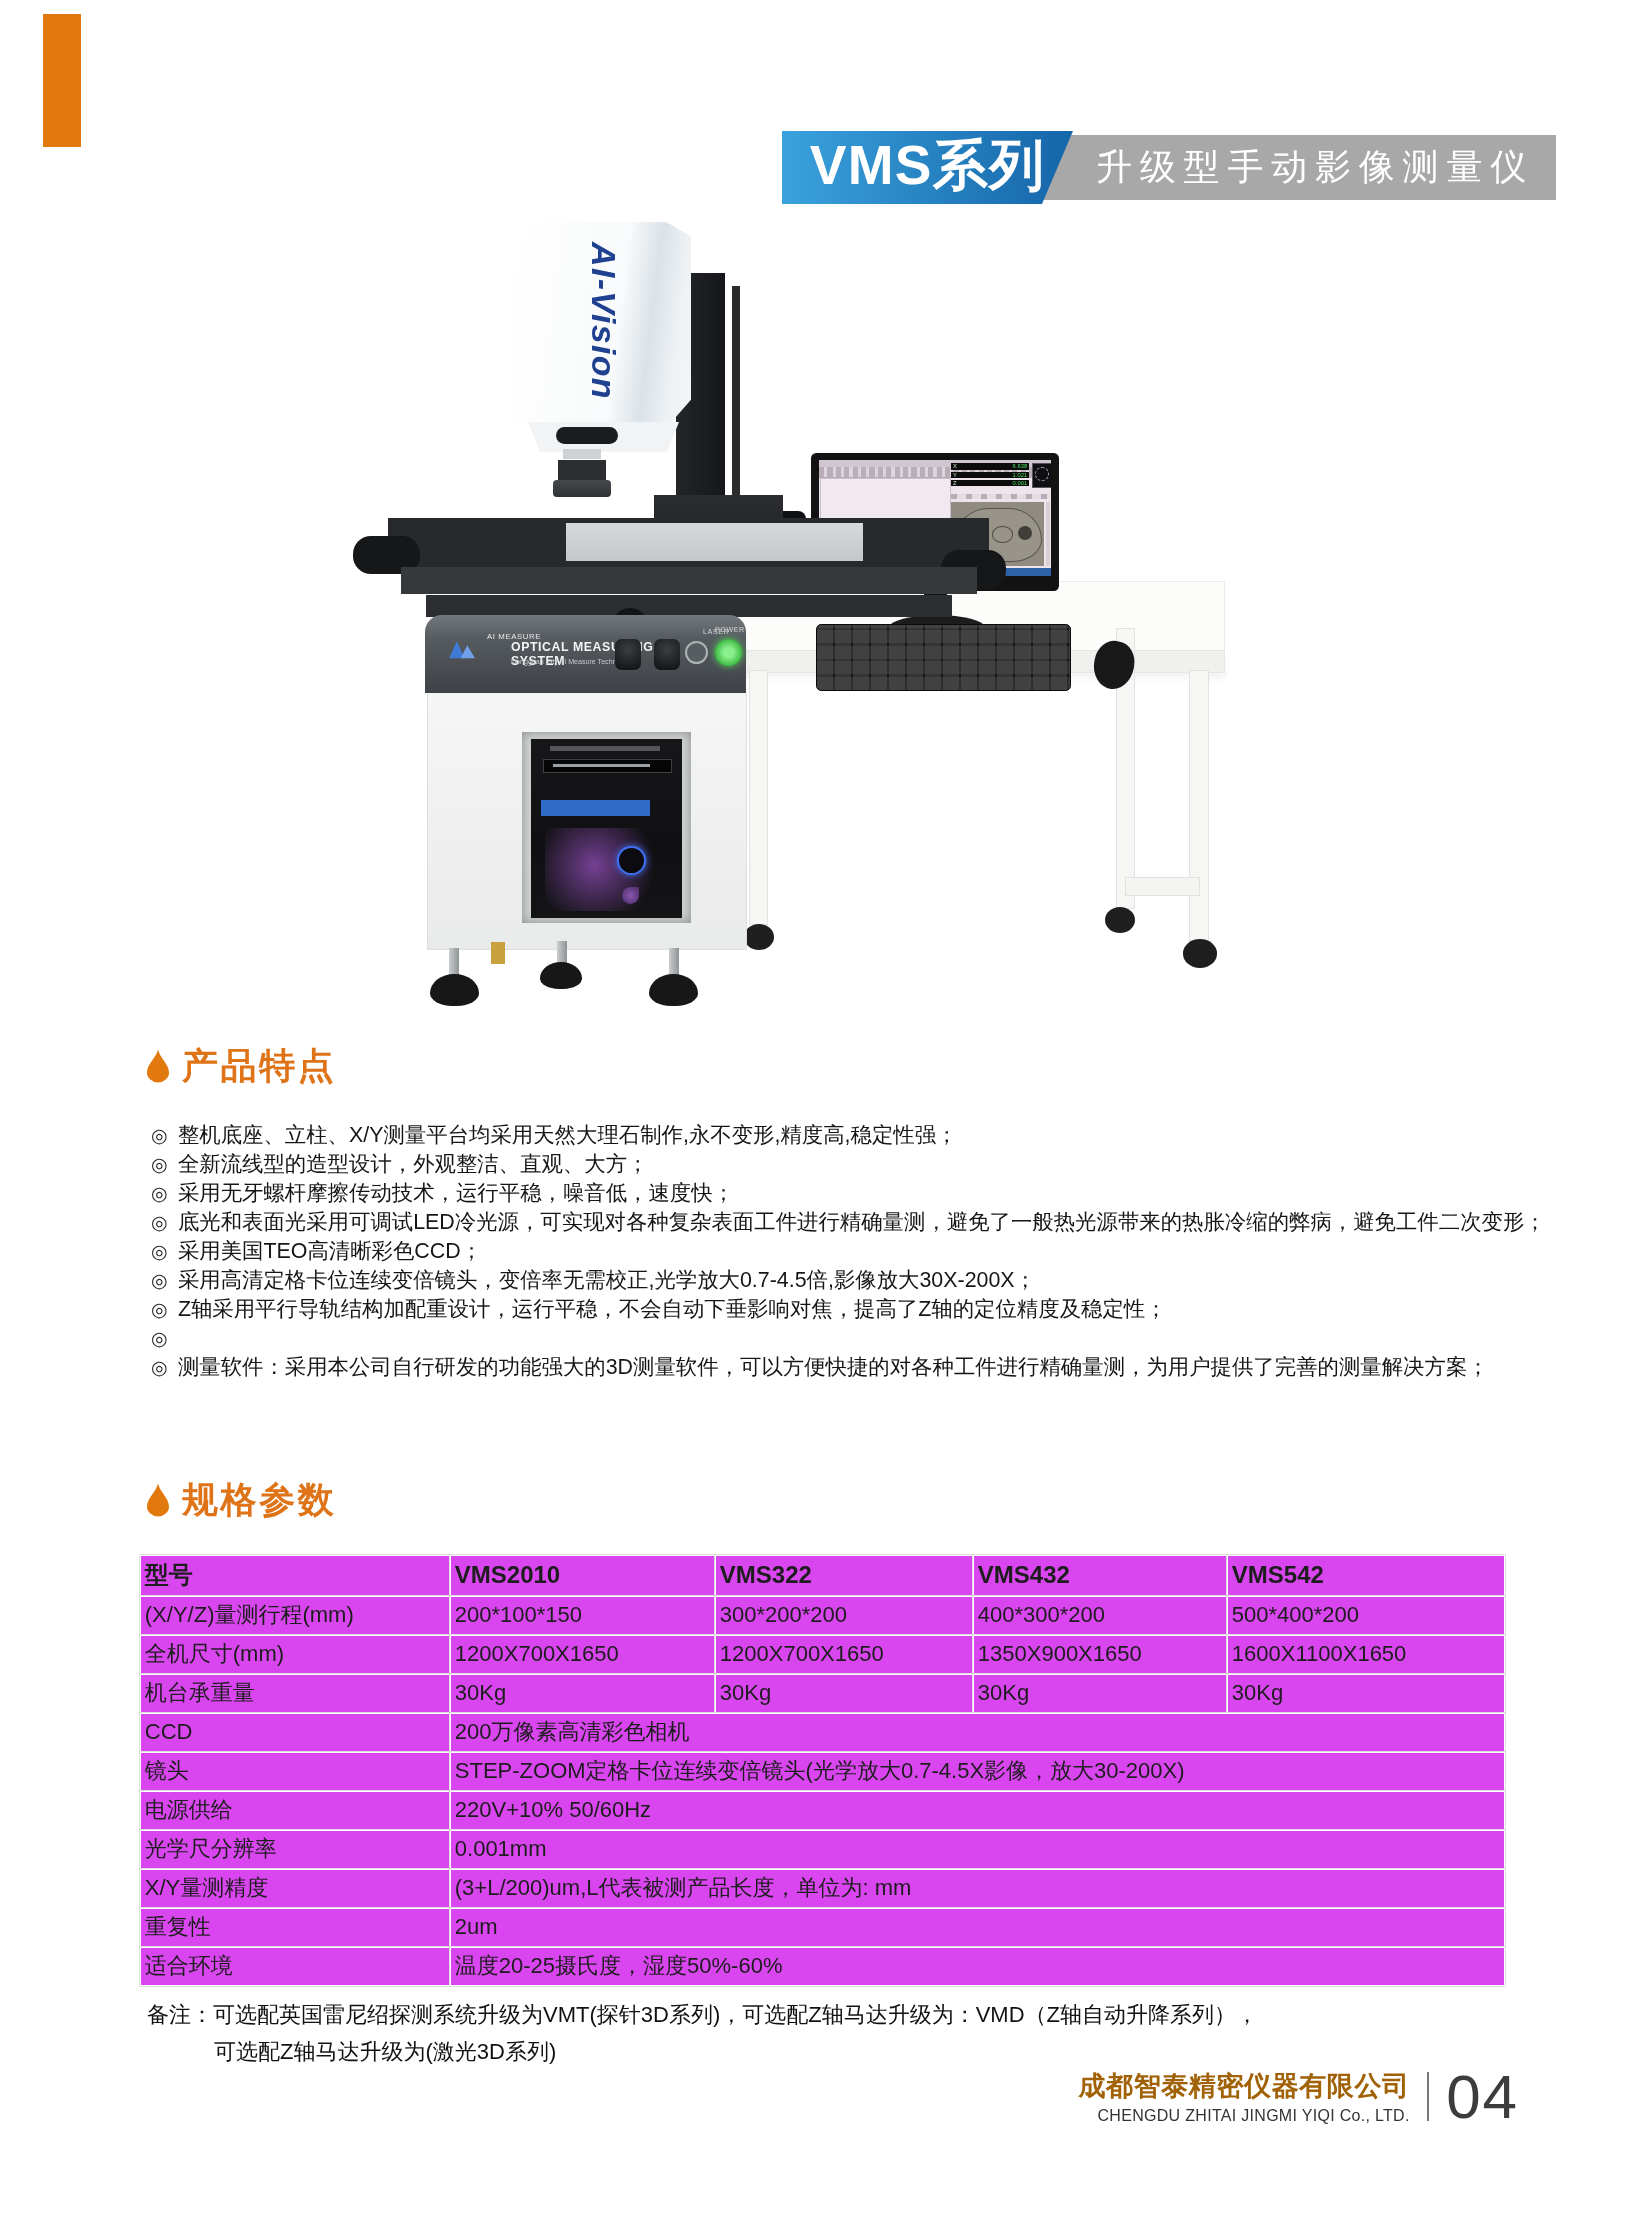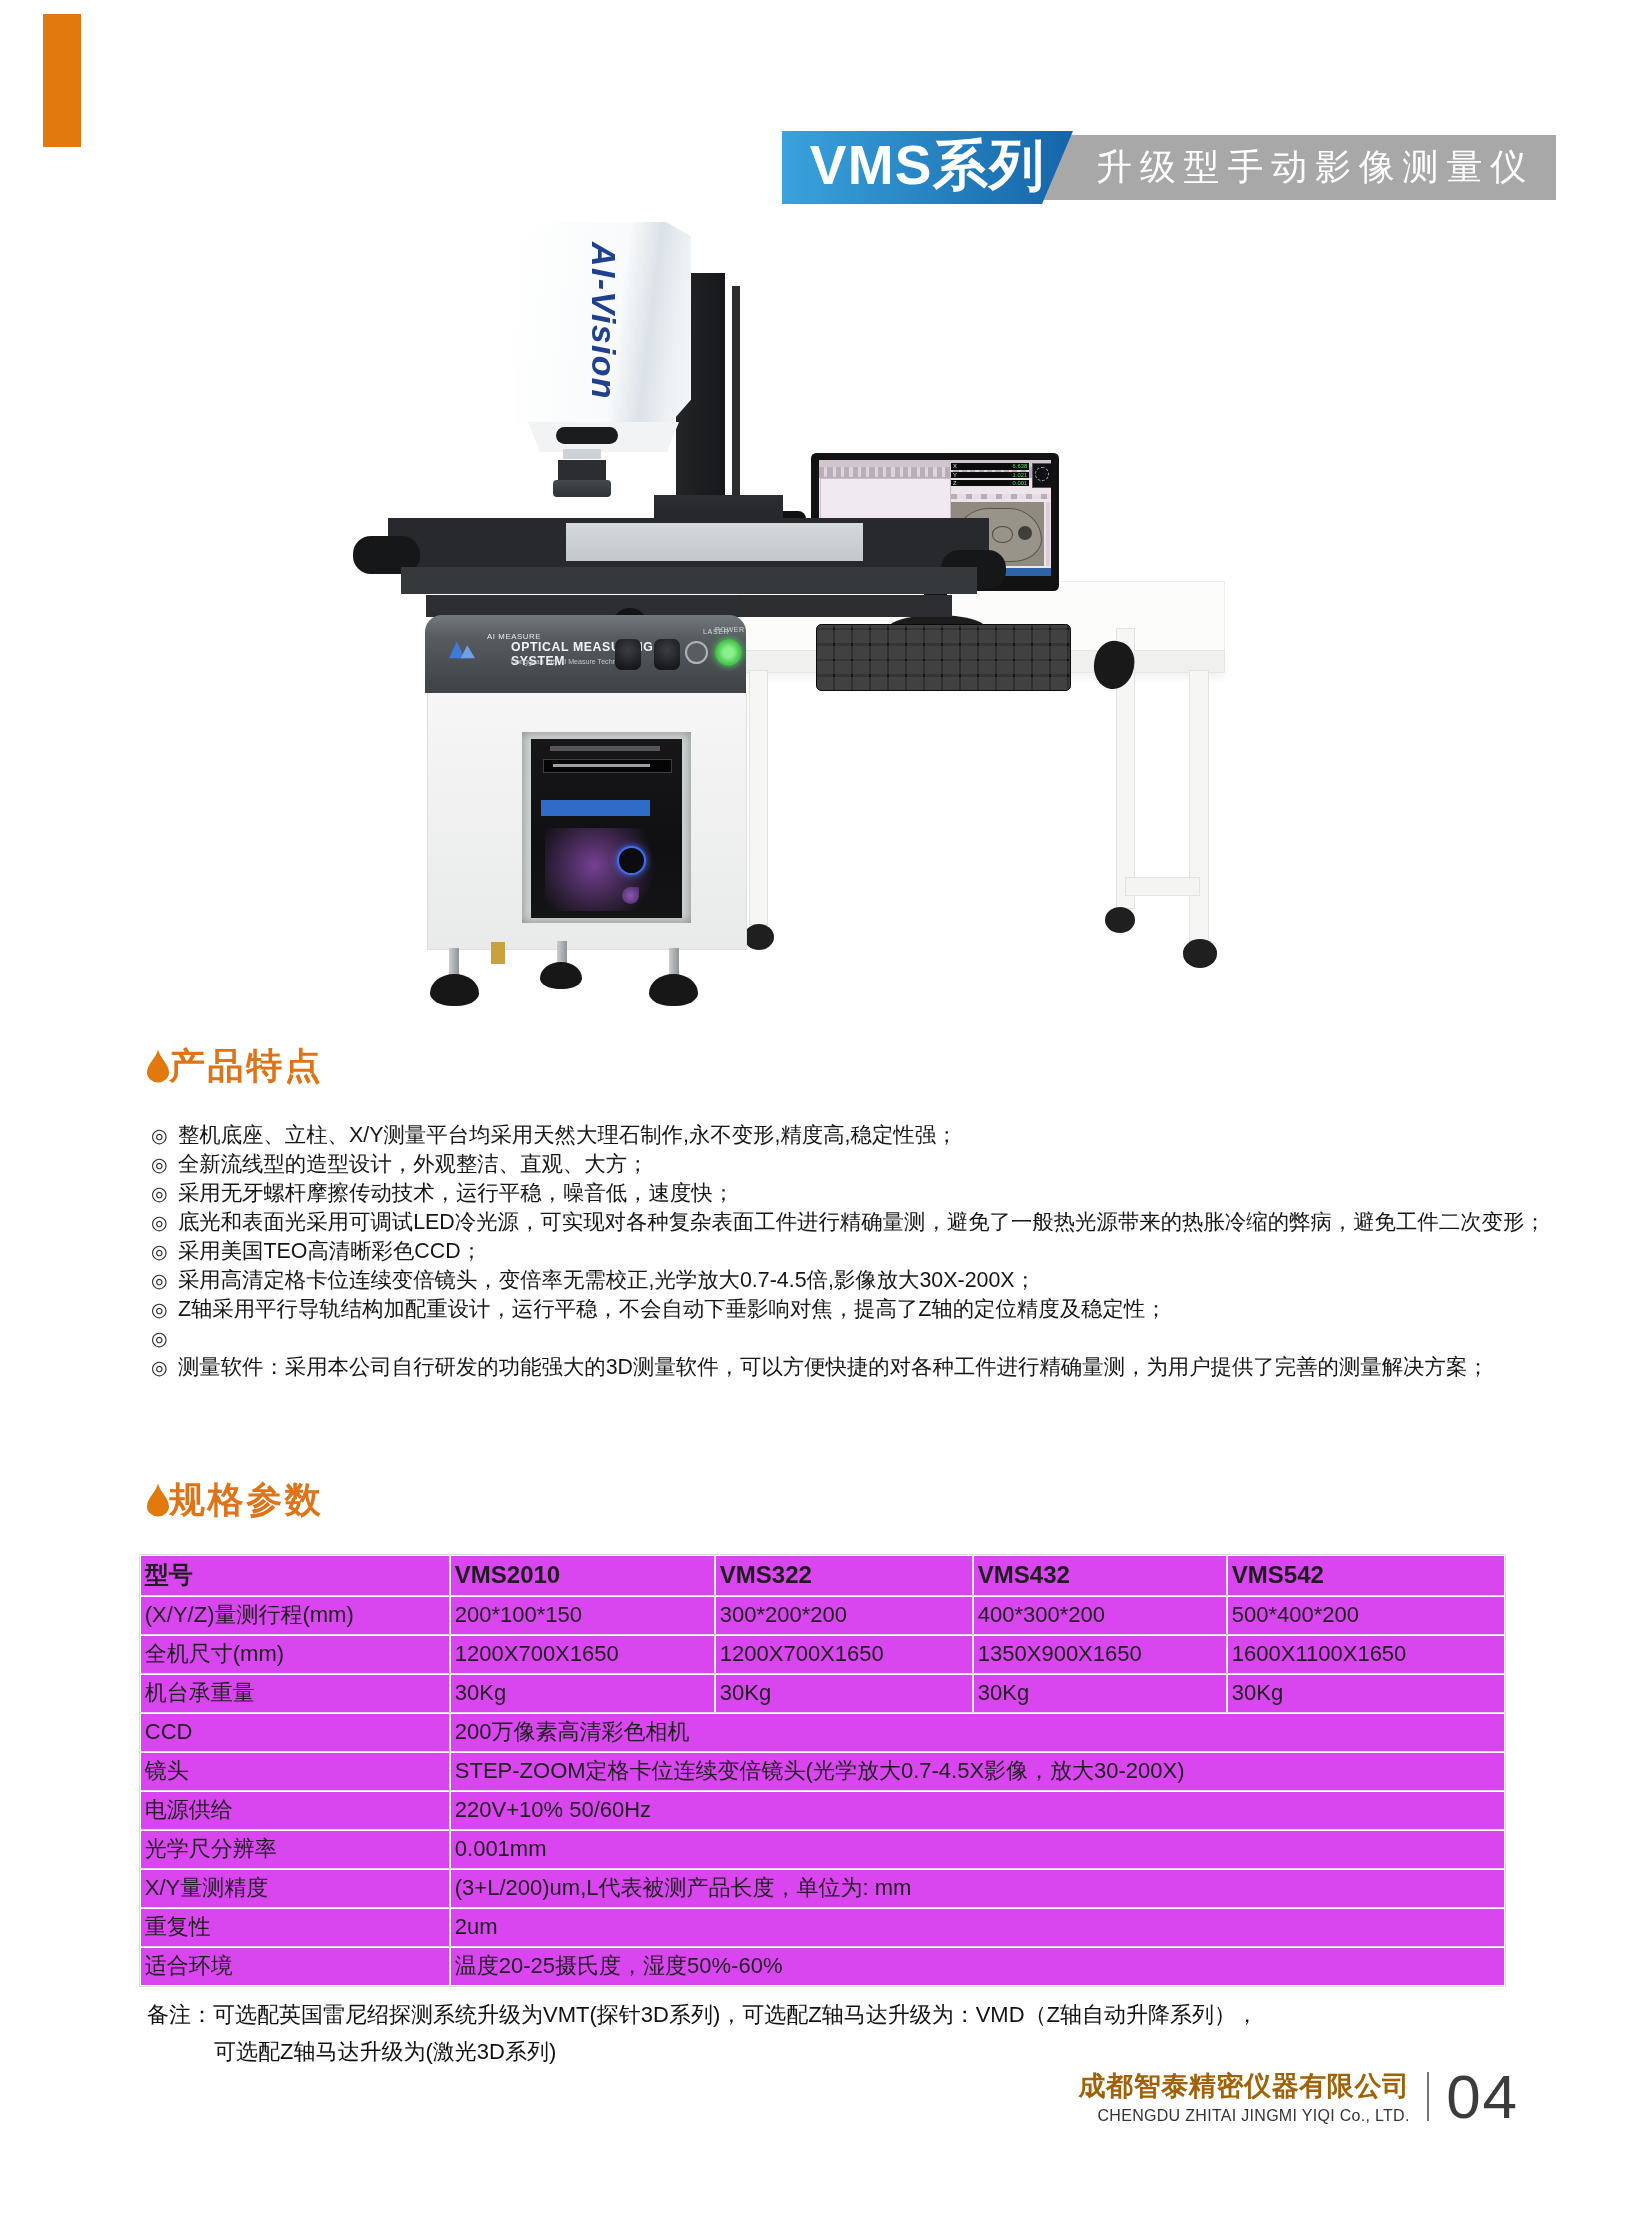--- a/index.html
+++ b/index.html
@@ -125,21 +125,21 @@
   .stem{width:10.4px;height:28.6px;background:linear-gradient(90deg,#caced1,#8e9396);}
   .fs1{left:449px;top:948px;} .fs2{left:669px;top:948px;} .fs3{left:557px;top:941px;height:23.4px;}
   .pad{background:#171717;border-radius:50% 50% 45% 45%/60% 60% 40% 40%;}
   .fp1{left:430px;top:974px;width:49px;height:32px;}
   .fp2{left:649px;top:974px;width:49px;height:32px;}
   .fp3{left:540px;top:962px;width:42px;height:27px;}
   .gold{left:491px;top:942px;width:14.3px;height:22px;background:#c9a23f;}
 
   
   .features{left:147px;top:1012px;width:1454px;}
-  .sec-head{display:flex;align-items:center;color:#df7317;font-size:36px;font-weight:bold;letter-spacing:2.6px;}
+  .sec-head{display:flex;align-items:center;gap:13px;color:#df7317;font-size:36px;font-weight:bold;letter-spacing:2.6px;}
   .drop-icon svg{width:22px;height:34px;display:block;}
   .features ul{list-style:none;margin:15.6px 0 0 3.9px;padding:0;font-size:21.4px;line-height:29px;color:#161616;}
   .features li{display:flex;gap:10.4px;align-items:baseline;}
   .marker{font-size:19px;color:#2a2a2a;}
 
   
   .specs{left:147px;top:1446px;width:1454px;}
   .spec-table{border-collapse:separate;border-spacing:0;margin:18px 0 0 -7.1px;table-layout:fixed;}
   .spec-table th,.spec-table td{background:#d946ef;border:1.3px solid #ffffff;box-shadow:0 0 0 0.6px #ccc9c5;
     text-align:left;vertical-align:middle;font-size:22px;color:#1d1d1d;padding:0 3.9px;overflow:hidden;}

